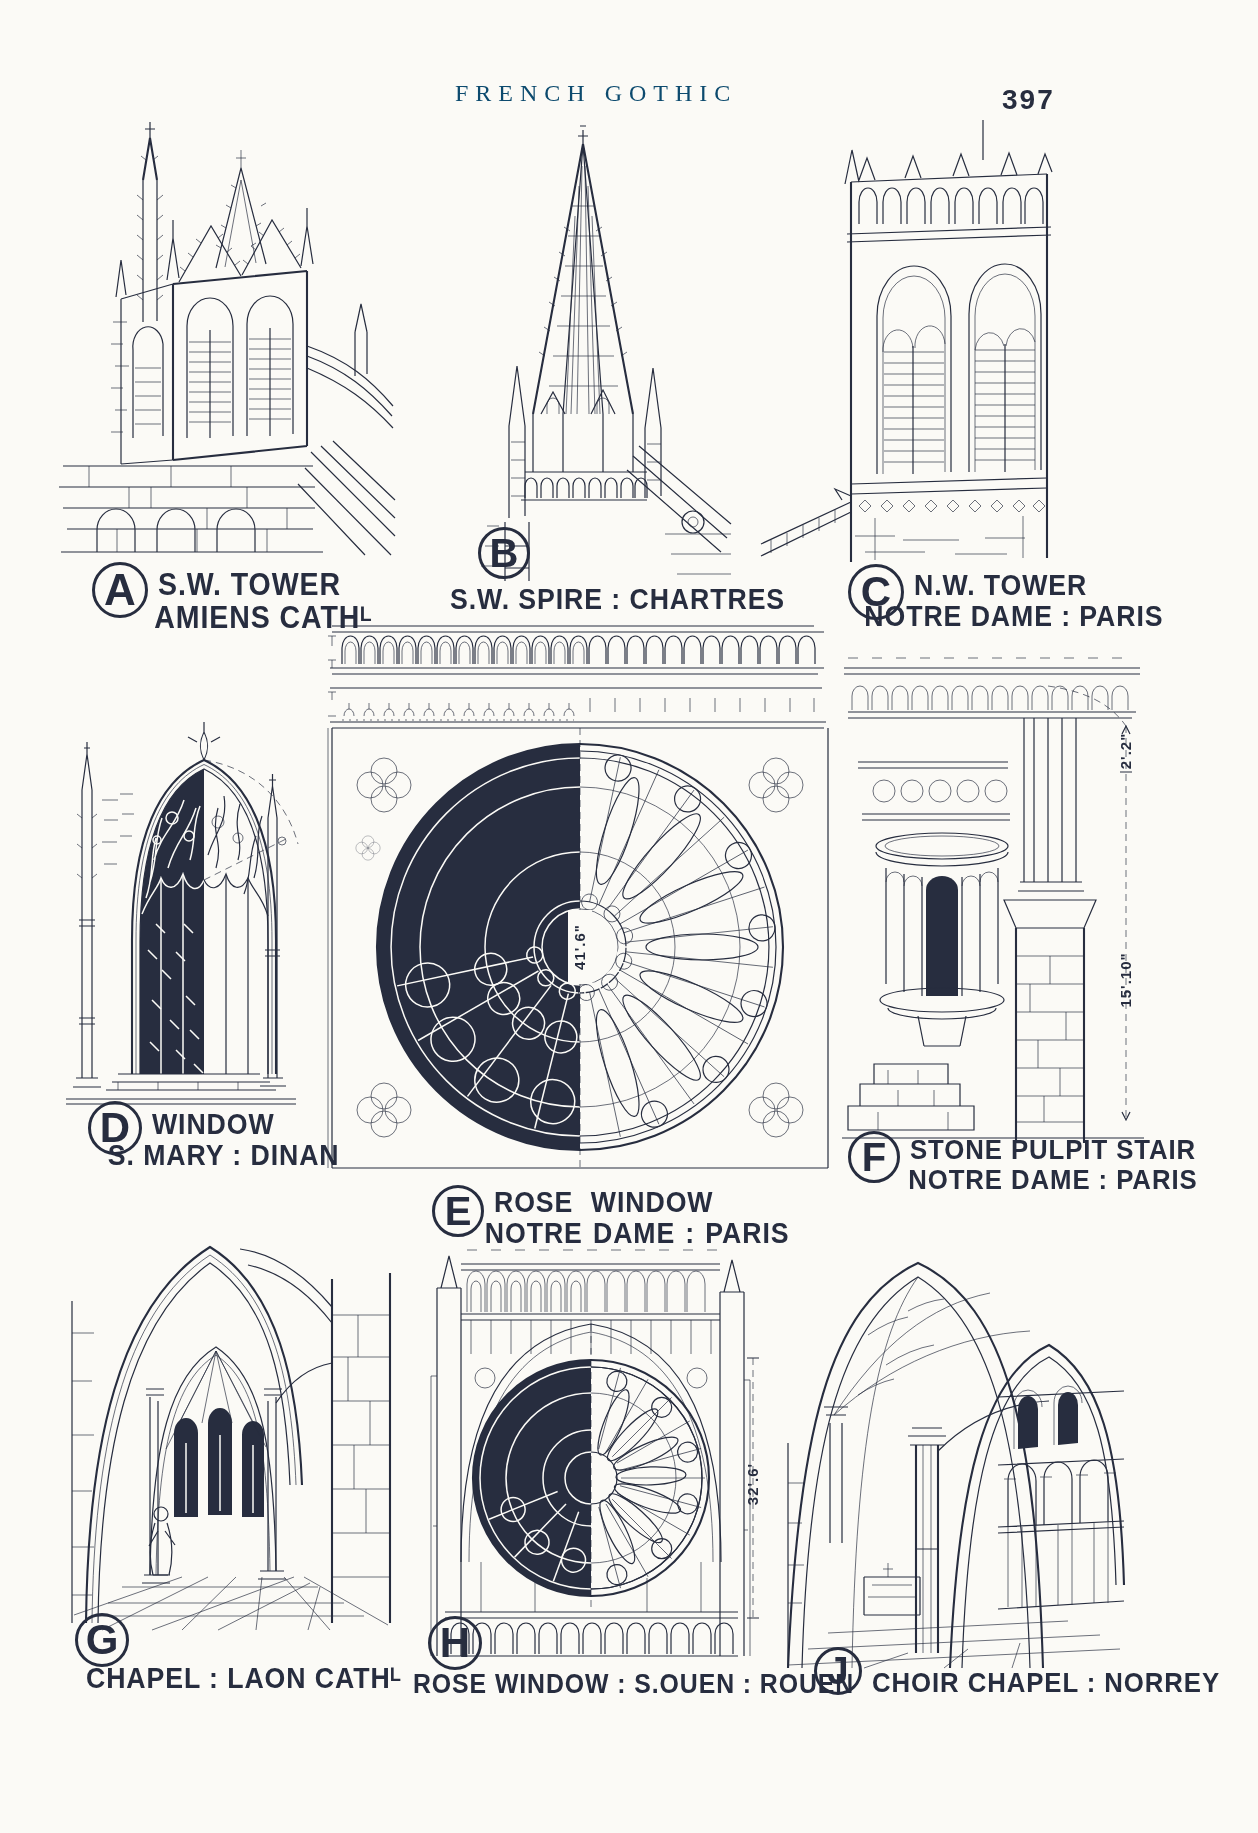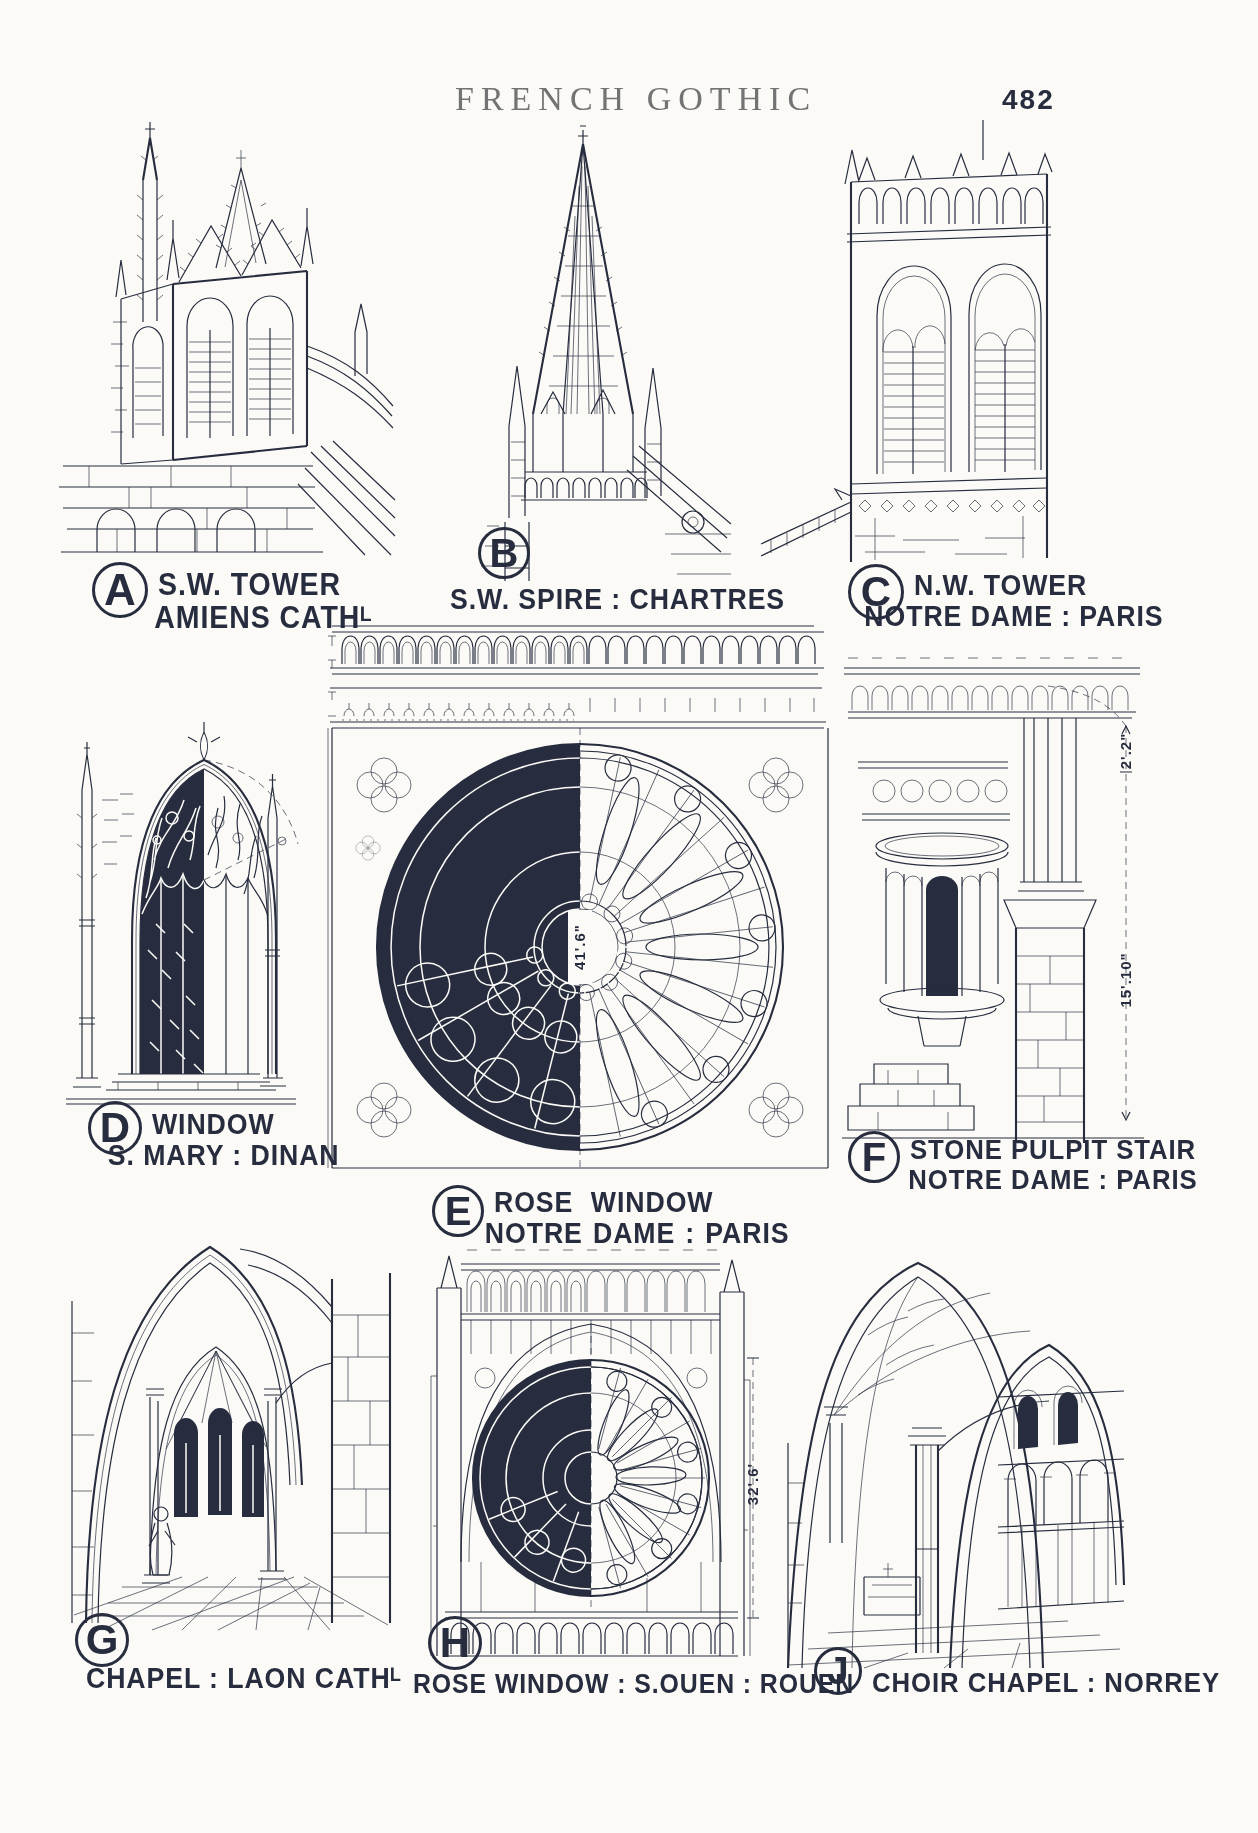--- a/index.html
+++ b/index.html
@@ -8,37 +8,37 @@
         font-family:"Liberation Sans",sans-serif;color:var(--ink);}
   .page svg{position:absolute;overflow:visible;}
   .s{fill:none;stroke:var(--ink);stroke-width:1.2;}
   .s2{fill:none;stroke:var(--ink);stroke-width:2.1;}
   .t{fill:none;stroke:var(--ink);stroke-width:.75;opacity:.9;}
   .f{fill:var(--ink);stroke:none;}
   .w{fill:none;stroke:var(--paper);stroke-width:1.5;}
   .dash{stroke-dasharray:7 5;}
   .dot{stroke-dasharray:2 5;}
   .dim{font-family:"Liberation Sans",sans-serif;font-size:15px;font-weight:600;fill:var(--ink);letter-spacing:1px;}
-  .header{position:absolute;left:455px;top:80px;font-family:"Liberation Serif",serif;font-size:34px;
-          letter-spacing:7px;color:#737373;}
+  .header{position:absolute;left:455px;top:80px;font-family:"Liberation Serif",serif;font-size:24px;
+          letter-spacing:7px;color:#0c4a6e;}
   .pagenum{position:absolute;left:1002px;top:84px;font-size:28px;font-weight:600;letter-spacing:2px;}
   .cap{position:absolute;display:flex;gap:10px;color:var(--ink);}
   .badge{border:3px solid var(--ink);border-radius:50%;display:flex;align-items:center;justify-content:center;
          font-weight:700;flex:none;box-sizing:border-box;}
   .lines{font-weight:600;white-space:nowrap;letter-spacing:1px;transform:scaleX(.92);transform-origin:left top;line-height:1.08;}
   .ctext{position:absolute;font-weight:600;white-space:nowrap;letter-spacing:1px;color:var(--ink);
          transform:scaleX(.92);transform-origin:left top;}
 </style>
 </head>
 <body>
 
 <div class="page">
 
   <div class="header">FRENCH GOTHIC</div>
-  <div class="pagenum">482</div>
+  <div class="pagenum">397</div>
 
   <svg style="left:55px;top:108px" width="340" height="450" viewBox="0 0 340 450">
     <defs>
       <g id="a-lv" class="t">
           <path d="M0,0 h42 M0,10 h42 M0,20 h42 M0,30 h42 M0,40 h42 M0,50 h42 M0,60 h42 M0,70 h42 M0,80 h42"></path>
         </g>
     </defs>
     <path class="s" d="M8,358 h250 M4,379 h256 M8,400 h252 M12,421 h246 M6,444 h262"></path>
     <path class="t" d="M34,358 v21 M74,379 v21 M116,358 v21 M152,400 v21 M192,379 v21 M232,400 v21 M62,421 v23 M142,421 v23 M212,421 v23 M96,379 v21 M176,358 v21"></path>
     <path class="s" d="M42,444 v-22 a19,21 0 0 1 38,0 v22 M102,444 v-22 a19,21 0 0 1 38,0 v22 M162,444 v-22 a19,21 0 0 1 38,0 v22"></path>

